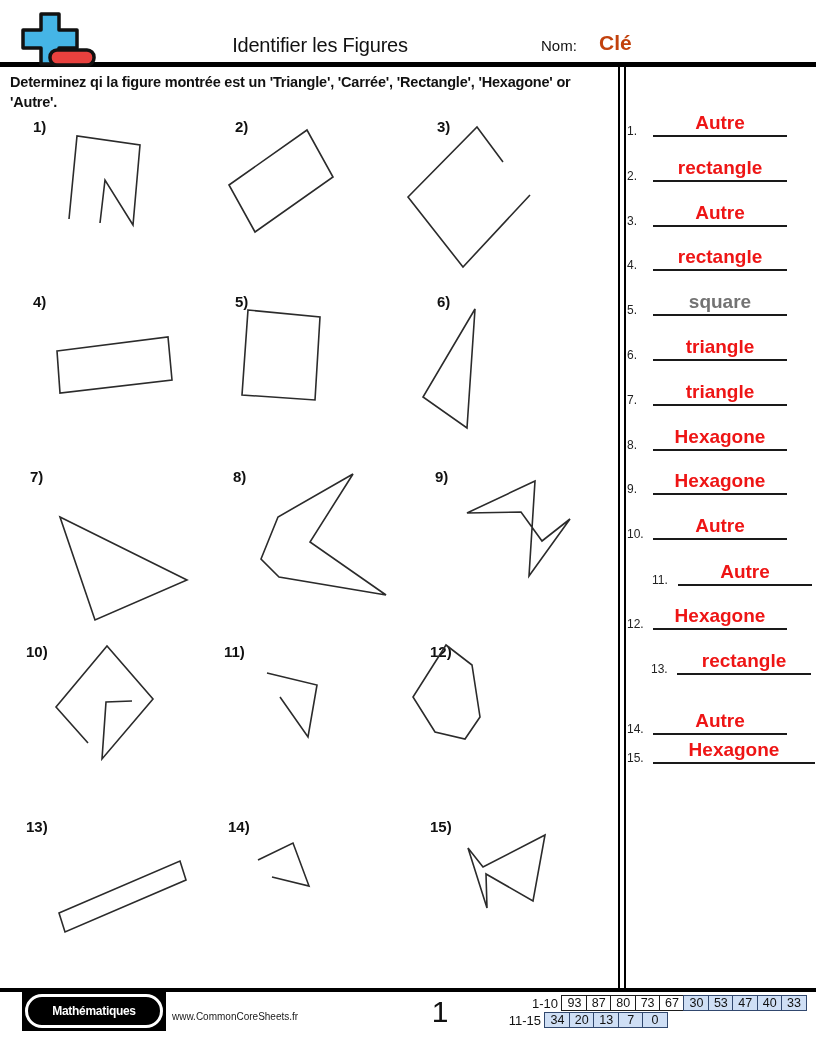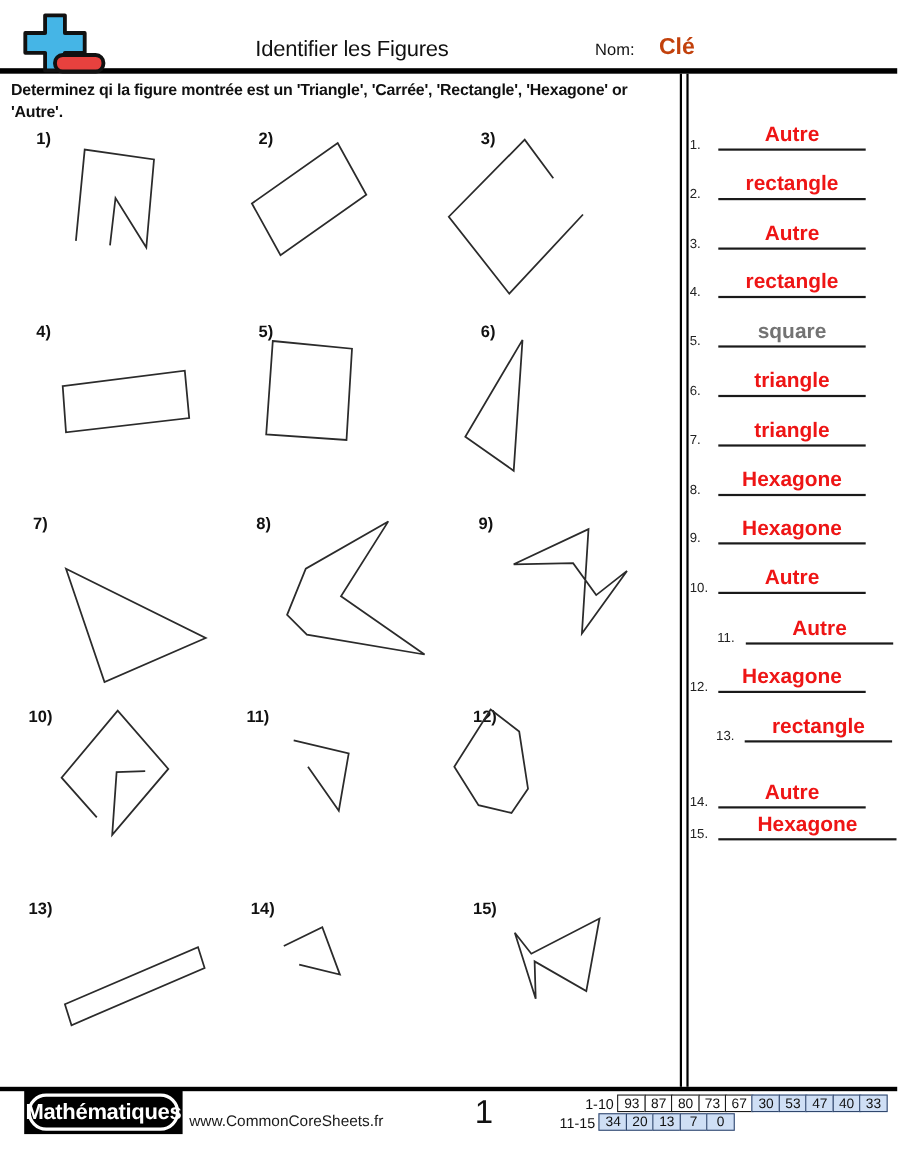--- a/index.html
+++ b/index.html
@@ -27,22 +27,22 @@
   .ans-val{display:inline-block;font-size:19px;font-weight:700;padding-bottom:1px;}
   
   .qnum{position:absolute;font-size:15px;font-weight:700;}
   #shapes-svg{position:absolute;left:0;top:0;width:816px;height:1056px;pointer-events:none;}
   .fig{fill:none;stroke:#2b2b2b;stroke-width:1.6;stroke-linejoin:miter;}
   
   .frule{position:absolute;left:0;right:0;top:988px;height:4px;background:#000;}
   .badge{position:absolute;left:22px;top:991px;width:144px;height:40px;background:#000;}
   .badge-inner{position:absolute;left:3px;top:3px;right:3px;bottom:3px;border:3px solid #fff;
                border-radius:19px;display:flex;align-items:center;justify-content:center;
-               color:#fff;font-size:20px;font-weight:700;letter-spacing:-0.3px;}
-  .website{position:absolute;left:172px;top:1011px;font-size:14px;color:#1a1a1a;}
+               color:#fff;font-size:12px;font-weight:700;letter-spacing:-0.3px;}
+  .website{position:absolute;left:172px;top:1011px;font-size:10px;color:#1a1a1a;}
   .pagenum{position:absolute;left:410px;top:995px;width:60px;text-align:center;
            font-size:30px;font-weight:400;}
   .score-row{position:absolute;display:flex;align-items:flex-start;}
   .score-label{width:70px;text-align:right;padding-right:5px;font-size:13px;line-height:17px;}
   .score-cell{width:24px;height:14px;border:1.6px solid #1b1b1b;margin-left:-1.6px;
               text-align:center;font-size:12.5px;line-height:14px;background:#fff;}
   .score-cell.blue{background:#cfdff5;border-color:#31486e;}
 </style>
 </head>
 <body>

